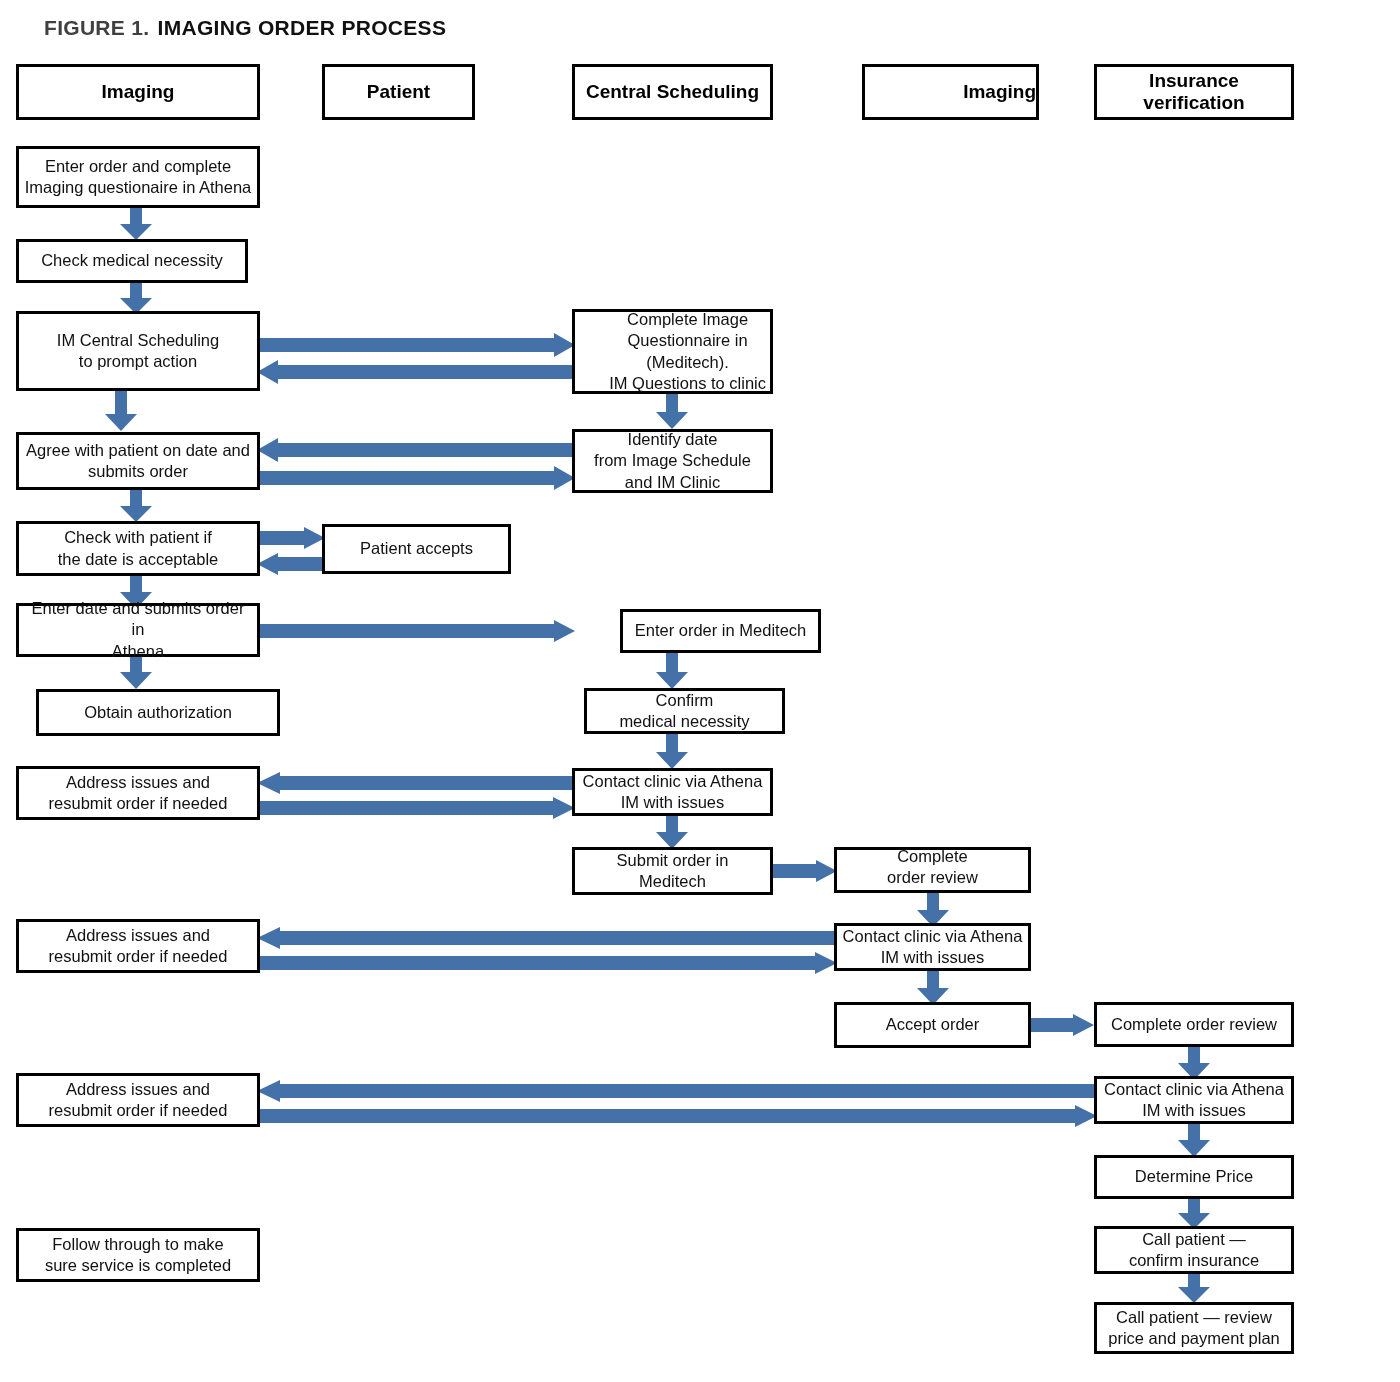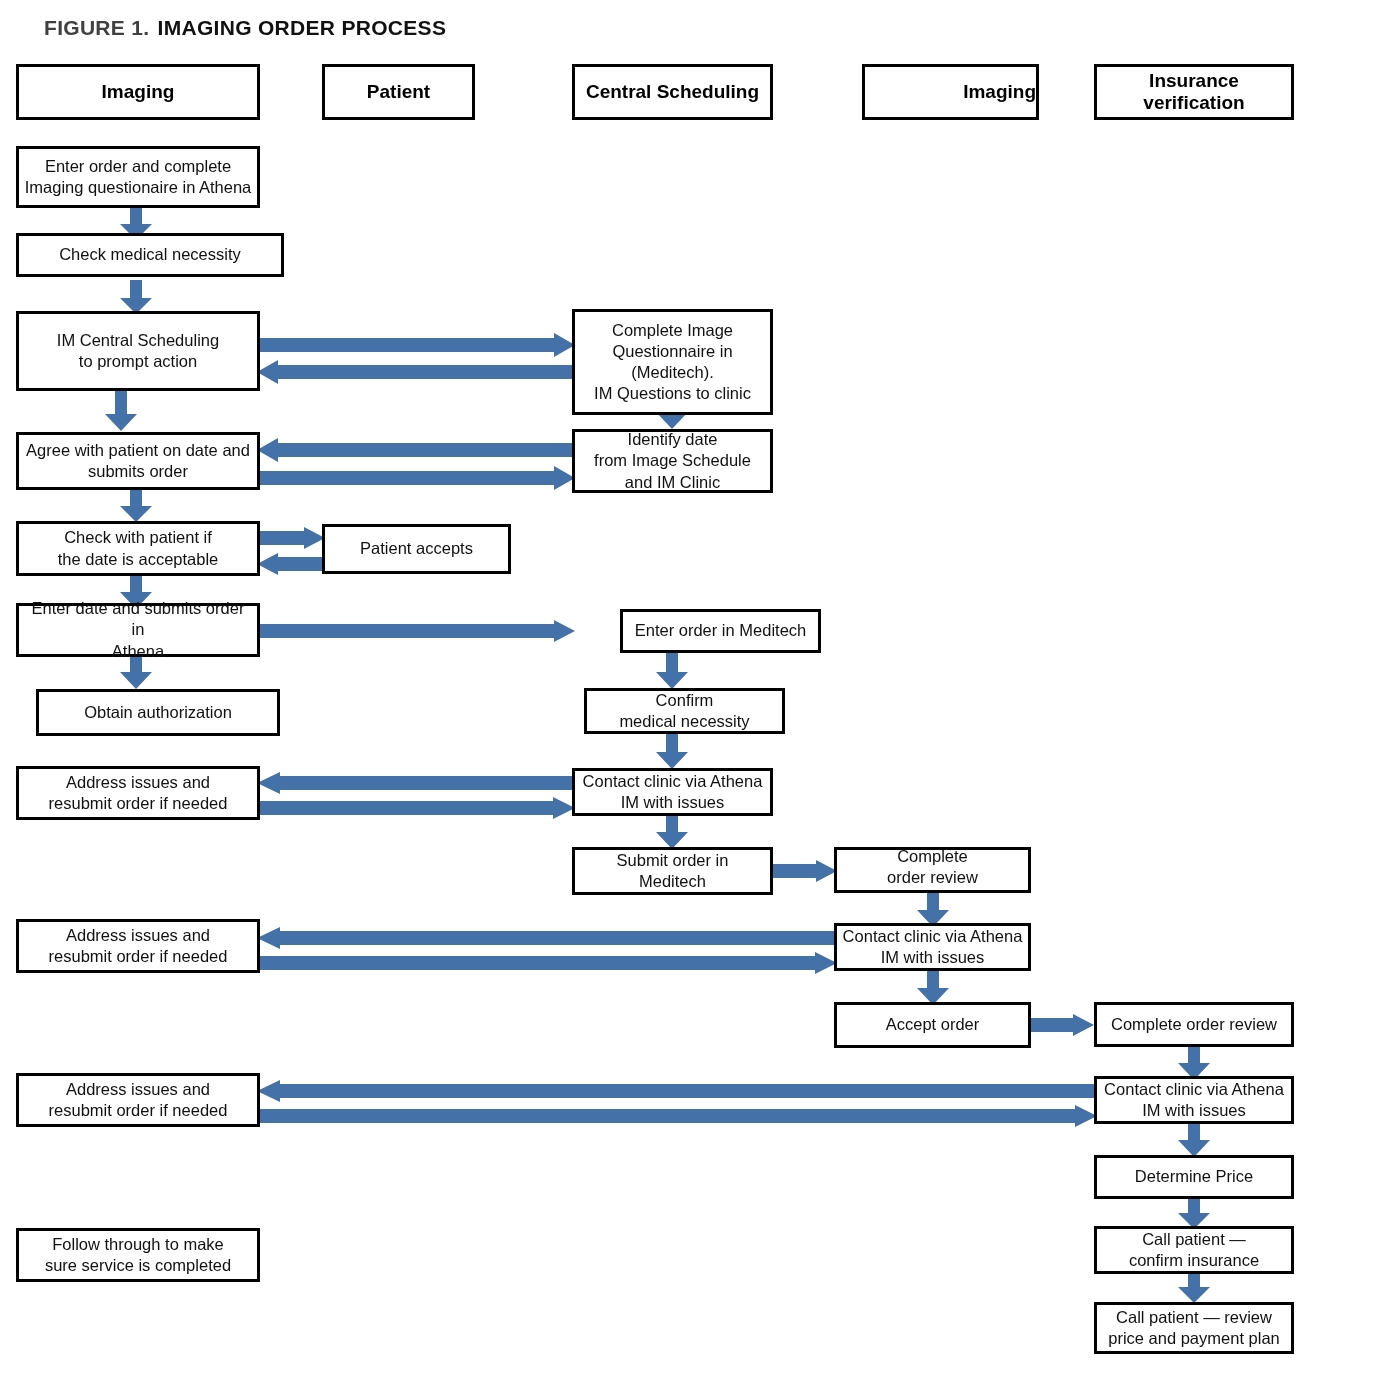--- a/index.html
+++ b/index.html
@@ -243,21 +243,21 @@
   <div class="arrow" style="left:1176px;top:1270px;">
     <svg width="36" height="34" viewBox="0 0 36 34">
         <path d="M12 0 H24 V17 H34 L18 33 L2 17 H12 Z" fill="#4472A8"></path>
       </svg>
   </div>
 
   <div class="node" style="left:16px;top:146px;width:244px;height:62px;">
     <span>Enter order and complete
 Imaging questionaire in Athena</span>
   </div>
-  <div class="node" style="left:16px;top:233px;width:268px;height:44px;align-items:center;">
+  <div class="node" style="left:16px;top:239px;width:232px;height:44px;align-items:center;">
     <span>Check medical necessity</span>
   </div>
   <div class="node" style="left:16px;top:311px;width:244px;height:80px;">
     <span>IM Central Scheduling
 to prompt action</span>
   </div>
   <div class="node" style="left:16px;top:432px;width:244px;height:58px;">
     <span>Agree with patient on date and
 submits order</span>
   </div>
@@ -286,21 +286,21 @@
   </div>
   <div class="node" style="left:16px;top:1228px;width:244px;height:54px;">
     <span>Follow through to make
 sure service is completed</span>
   </div>
 
   <div class="node" style="left:322px;top:524px;width:189px;height:50px;">
     <span>Patient accepts</span>
   </div>
 
-  <div class="node" style="left:572px;top:309px;width:201px;height:106px;">
+  <div class="node" style="left:572px;top:309px;width:201px;height:85px;justify-content:flex-end;">
     <span>Complete Image
 Questionnaire in
 (Meditech).
 IM Questions to clinic</span>
   </div>
   <div class="node" style="left:572px;top:429px;width:201px;height:64px;">
     <span>Identify date
 from Image Schedule
 and IM Clinic</span>
   </div>

